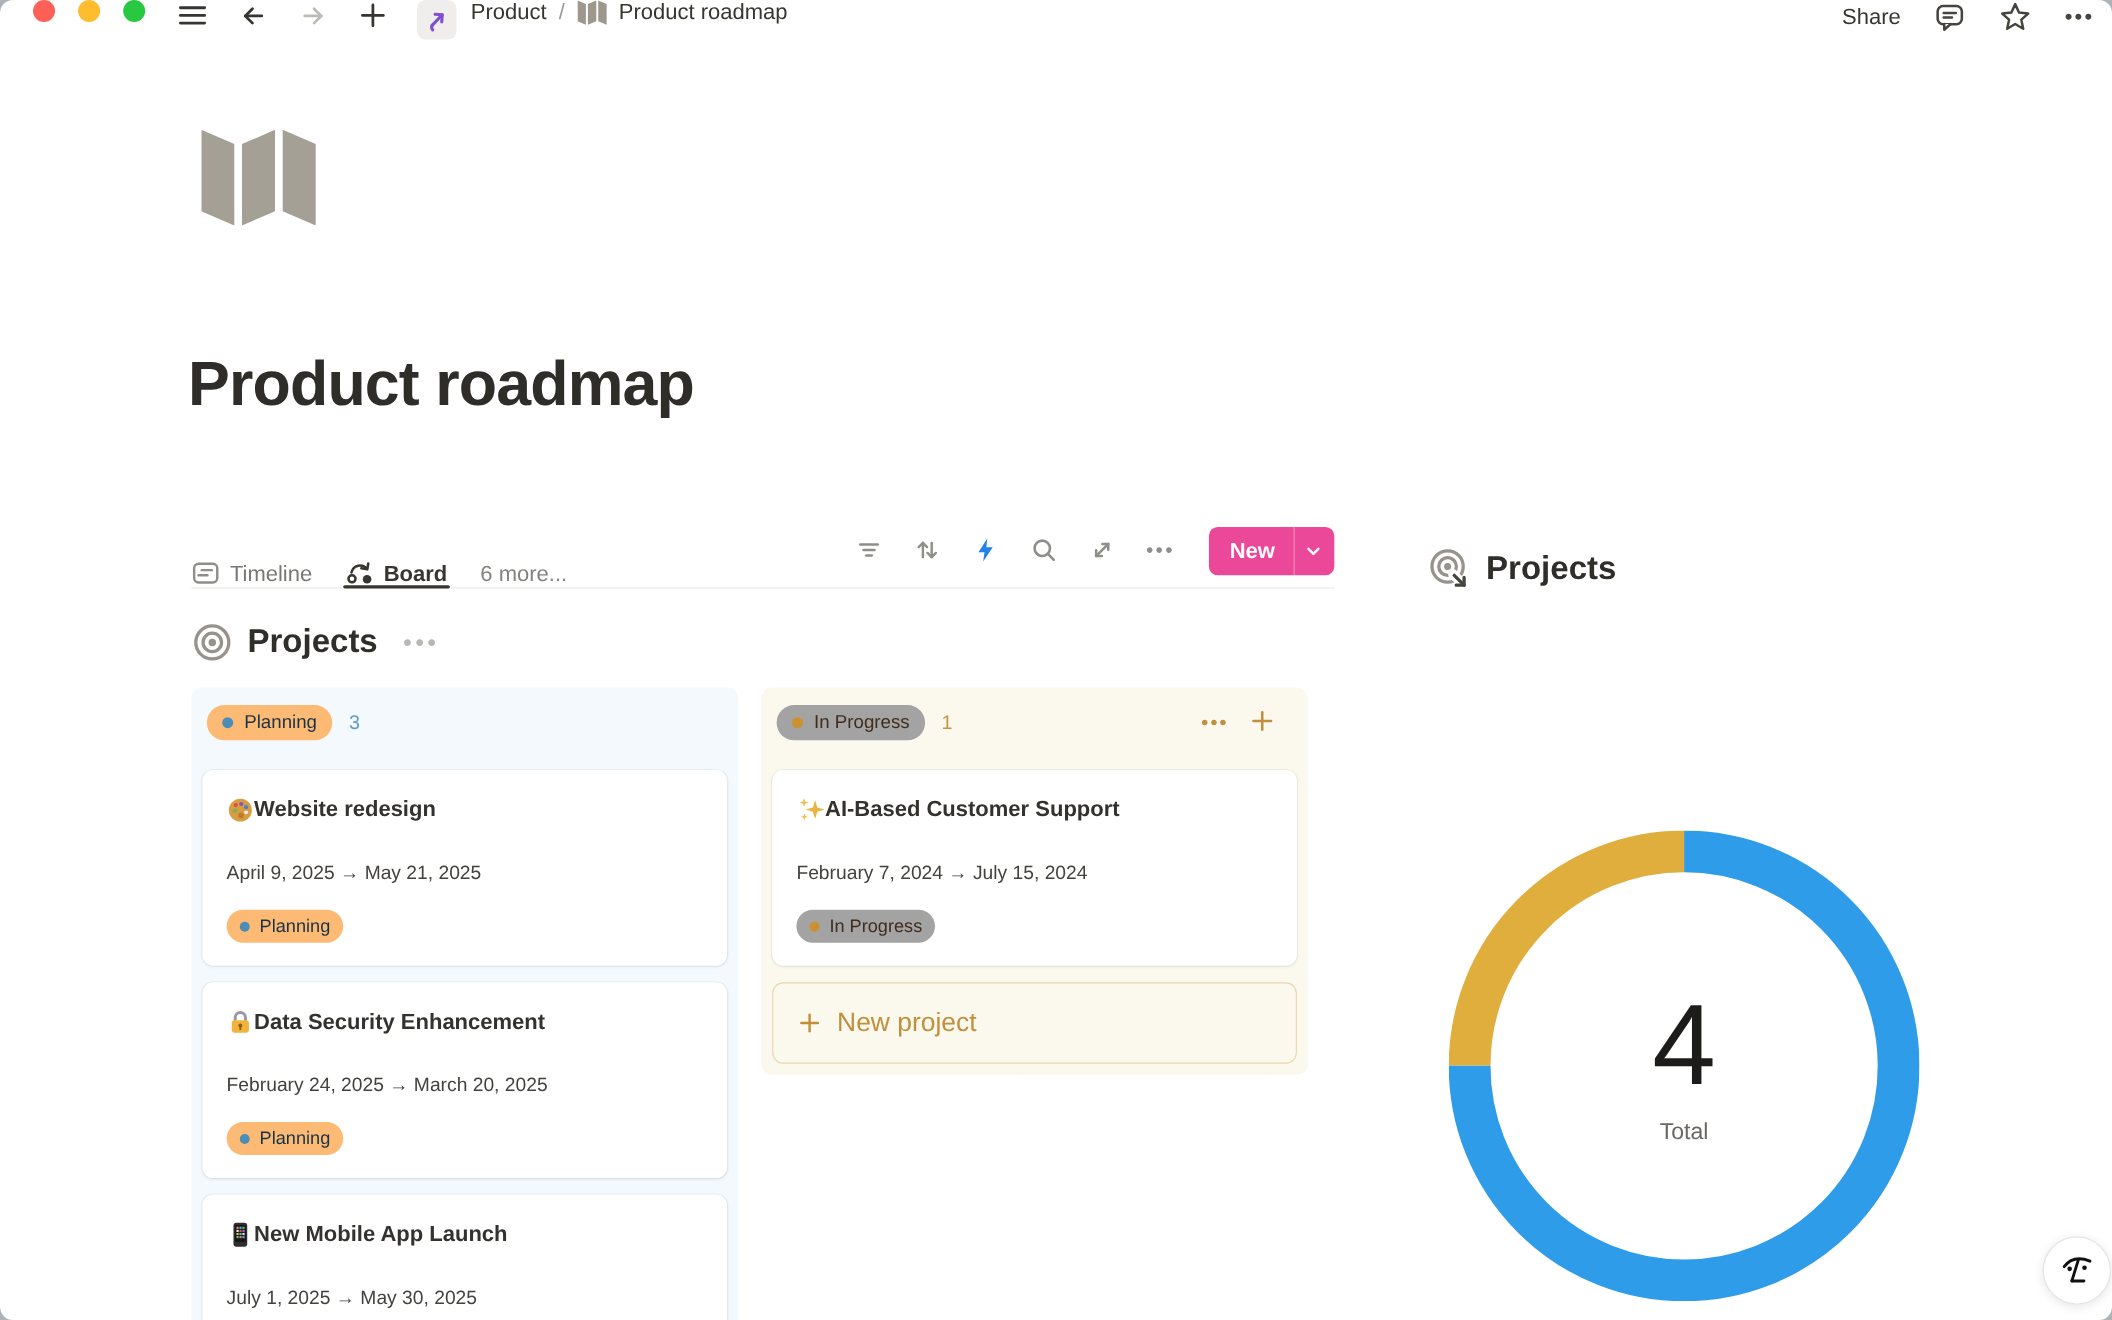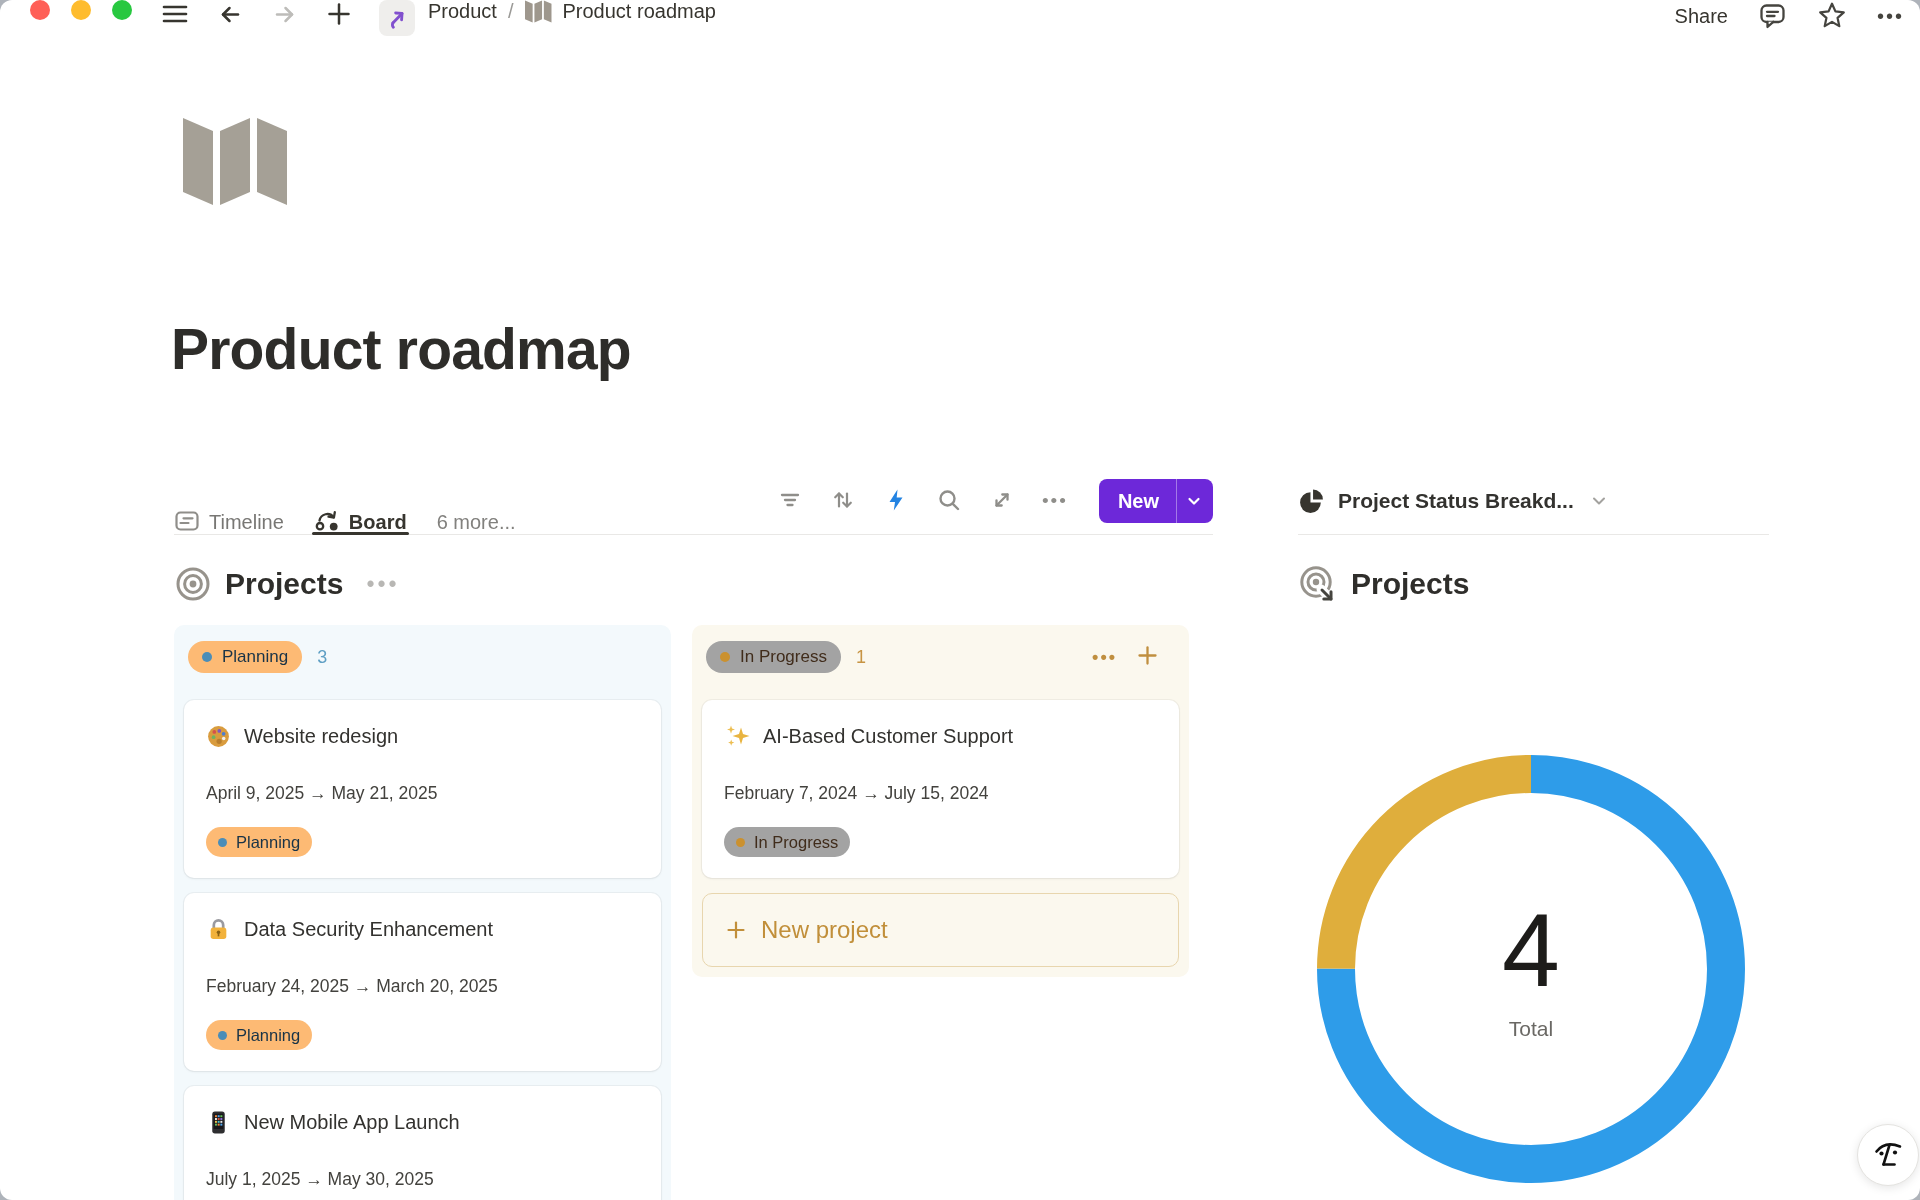--- a/index.html
+++ b/index.html
@@ -25,21 +25,21 @@
 
   
   .left-block{position:absolute;left:174px;top:468px;width:1039px;}
   .tabs-row{display:flex;align-items:center;height:66px;border-bottom:1px solid #e9e8e6;}
   .tab{display:flex;align-items:flex-end;gap:9px;font-size:20px;color:#787774;height:100%;margin-right:30px;position:relative;font-weight:500;}
   .tab.active{color:#37352f;font-weight:600;}
   .tab.active::after{content:"";position:absolute;left:-2px;right:-2px;bottom:-1px;height:3px;border-radius:2px;background:#37352f;}
   .tab.more{font-weight:400;color:#82817e;}
   .view-toolbar{margin-left:auto;display:flex;align-items:center;gap:27px;}
   .toolbar-ellipsis{letter-spacing:2px;font-size:19px;color:#8f8e8a;}
-  .new-btn{display:flex;align-items:stretch;height:44px;border-radius:8px;background:#6d28d9;color:#fff;border:none;padding:0;margin-left:4px;overflow:hidden;}
+  .new-btn{display:flex;align-items:stretch;height:44px;border-radius:8px;background:#ec4899;color:#fff;border:none;padding:0;margin-left:4px;overflow:hidden;}
   .new-btn .nb-label{display:flex;align-items:center;padding:0 17px 0 19px;font-size:20px;font-weight:600;}
   .new-btn .nb-chev{display:flex;align-items:center;padding:0 11px 0 9px;border-left:1px solid rgba(255,255,255,.38);}
 
   .section-head{display:flex;align-items:center;gap:13px;margin-top:26px;height:46px;}
   .section-title{font-size:30px;font-weight:700;color:#2f2e2b;}
   .section-more{color:#b8b7b4;font-size:23px;letter-spacing:3px;margin-left:10px;}
 
   .columns{display:flex;gap:21px;margin-top:18px;align-items:flex-start;}
   .column{width:497px;border-radius:10px;padding:10px;box-sizing:border-box;}
   .column.c-blue{background:#f3f9fc;}
@@ -52,21 +52,21 @@
   .pill.p-yellow{background:#a3a3a3;color:#402c1b;}
   .pill.p-yellow .pill-dot{background:#cb912f;}
   .col-count{font-size:18px;margin-left:15px;font-weight:500;}
   .count-blue{color:#5e9fc4;}
   .count-yellow{color:#c79443;}
   .col-controls{margin-left:auto;display:flex;align-items:center;gap:19px;margin-right:16px;}
   .col-ellipsis{color:#c08f3f;letter-spacing:2px;font-size:18px;font-weight:700;}
 
   .card{background:#fff;border-radius:10px;box-shadow:0 0 0 1px rgba(15,15,15,.045),0 1px 3px rgba(15,15,15,.06);
     padding:23px 22px 21px 22px;margin-bottom:15px;min-height:50px;}
-  .card-title-row{display:flex;align-items:center;gap:13px;font-size:20px;font-weight:400;color:#33322f;line-height:26px;}
+  .card-title-row{display:flex;align-items:center;font-size:20px;font-weight:700;color:#33322f;line-height:26px;}
   .card-date{margin-top:34px;font-size:17.5px;color:#43423e;line-height:21px;}
   .card-tag{margin-top:23px;}
   .pill.small{height:30px;font-size:16.5px;padding:0 12px;gap:9px;}
   .pill.small .pill-dot{width:9px;height:9px;}
 
   .new-project{height:74px;border:1px solid #e8d6ae;border-radius:10px;display:flex;align-items:center;gap:14px;
     padding:0 22px;color:#c18f3a;font-size:24px;font-weight:400;background:transparent;box-sizing:border-box;}
 
   
   .right-block{position:absolute;left:1298px;top:468px;width:471px;height:732px;}
@@ -443,34 +443,20 @@
                 </g>
               </svg>
           </span>
           <span>New project</span>
         </button>
       </div>
     </div>
   </div>
 
   <div class="right-block">
-    <div class="chart-head">
-      <span style="display:flex;">
-        <svg width="27" height="27" viewBox="0 0 26 26">
-            <path d="M12 4 A10 10 0 1 0 22 14 L12 14 Z" fill="#37352f"></path>
-            <path d="M14.5 1.5 A9.5 9.5 0 0 1 24 11 L14.5 11 Z" fill="#37352f"></path>
-          </svg>
-      </span>
-      <span class="chart-title">Project Status Breakd...</span>
-      <span style="display:flex;margin-left:3px;">
-        <svg width="18" height="18" viewBox="0 0 18 18">
-            <polyline points="4,6.5 9,11.5 14,6.5" fill="none" stroke="#a3a29f" stroke-width="2" stroke-linecap="round" stroke-linejoin="round"></polyline>
-          </svg>
-      </span>
-    </div>
 
     <div class="section-head">
       <span style="display:flex;">
         <svg width="40" height="40" viewBox="0 0 40 40">
             <g stroke="#97938c" fill="none" stroke-width="3">
               <circle cx="18" cy="18" r="14.2"></circle>
               <circle cx="18" cy="18" r="8"></circle>
             </g>
             <circle cx="18" cy="18" r="3.2" fill="#97938c"></circle>
             <line x1="23" y1="25" x2="33" y2="35" stroke="#ffffff" stroke-width="9" stroke-linecap="round"></line>

